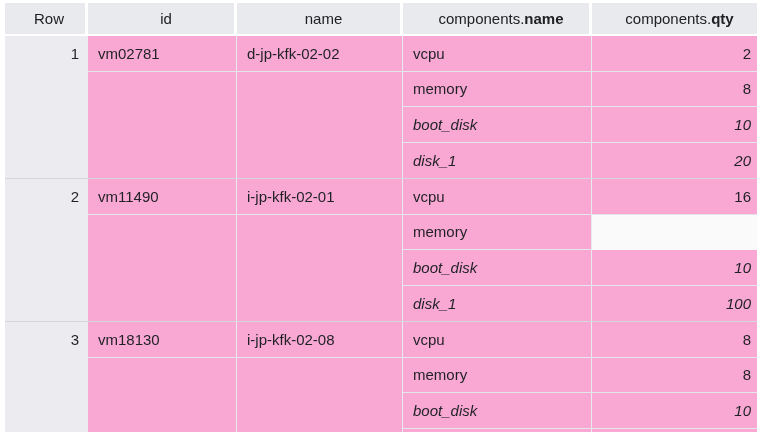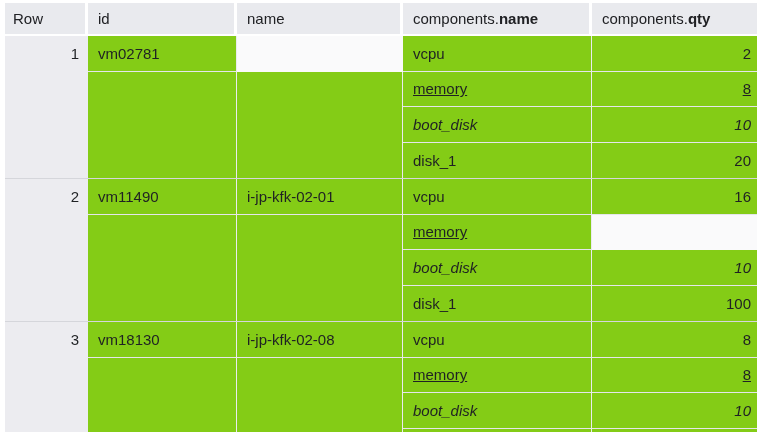--- a/index.html
+++ b/index.html
@@ -22,57 +22,58 @@
   }
   .hcell{
     background:#e9eaee;
     display:flex;align-items:center;
     padding-left:10px;
     box-sizing:border-box;
     border-right:3px solid #ffffff;
     color:#202124;
     white-space:nowrap;
     overflow:hidden;
+    justify-content:center;
   }
   .hcell:first-child{padding-left:8px;}
   .hcell:last-child{border-right:none;}
   .hcell b{font-weight:700;}
   
   .group{
     display:grid;
     grid-template-columns:83px 149px 166px 189px 165px;
     grid-auto-rows:35.5px;
     background:#fafafb;
   }
   .group + .group{border-top:1px solid #d5d6db;}
   .cell{
     display:flex;align-items:center;
     padding-left:10px;
     box-sizing:border-box;
     white-space:nowrap;overflow:hidden;
-    background:#84cc16;
+    background:#f9a8d4;
   }
   .rowcol{
     grid-column:1;grid-row:1 / span 4;
     background:#ececf0;
     box-sizing:border-box;
   }
   .rownum{
     height:35.5px;
     display:flex;align-items:center;justify-content:flex-end;
     padding-right:9px;
   }
   .col-id{grid-column:2;border-right:1px solid #eaebef;}
   .col-name{grid-column:3;border-right:1px solid #eaebef;}
   .col-cname{grid-column:4;border-right:1px solid #eaebef;}
   .col-cqty{grid-column:5;justify-content:flex-end;padding-left:0;padding-right:6px;}
   .r1{grid-row:1;}
-  .r2{grid-row:2;text-decoration:underline;}
+  .r2{grid-row:2;}
   .r3{grid-row:3;font-style:italic;}
-  .r4{grid-row:4;}
+  .r4{grid-row:4;font-style:italic;}
   .fill{grid-row:2 / span 3;}
   .bb{border-bottom:1px solid #e5e6eb;}
 </style>
 </head>
 <body>
 
 <div class="screen">
   <div class="results-table">
 
     <div class="header-row">
@@ -94,20 +95,21 @@
           <b>qty</b>
       </div>
     </div>
 
     <div class="group">
       <div class="rowcol">
         <div class="rownum">1</div>
       </div>
       <div class="cell col-id r1 bb">vm02781</div>
       <div class="cell col-id fill"></div>
+      <div class="cell col-name r1 bb">d-jp-kfk-02-02</div>
       <div class="cell col-name fill"></div>
       <div class="cell col-cname r1 bb">vcpu</div>
       <div class="cell col-cqty r1 bb">2</div>
       <div class="cell col-cname r2 bb">memory</div>
       <div class="cell col-cqty r2 bb">8</div>
       <div class="cell col-cname r3 bb">boot_disk</div>
       <div class="cell col-cqty r3 bb">10</div>
       <div class="cell col-cname r4">disk_1</div>
       <div class="cell col-cqty r4">20</div>
     </div>

